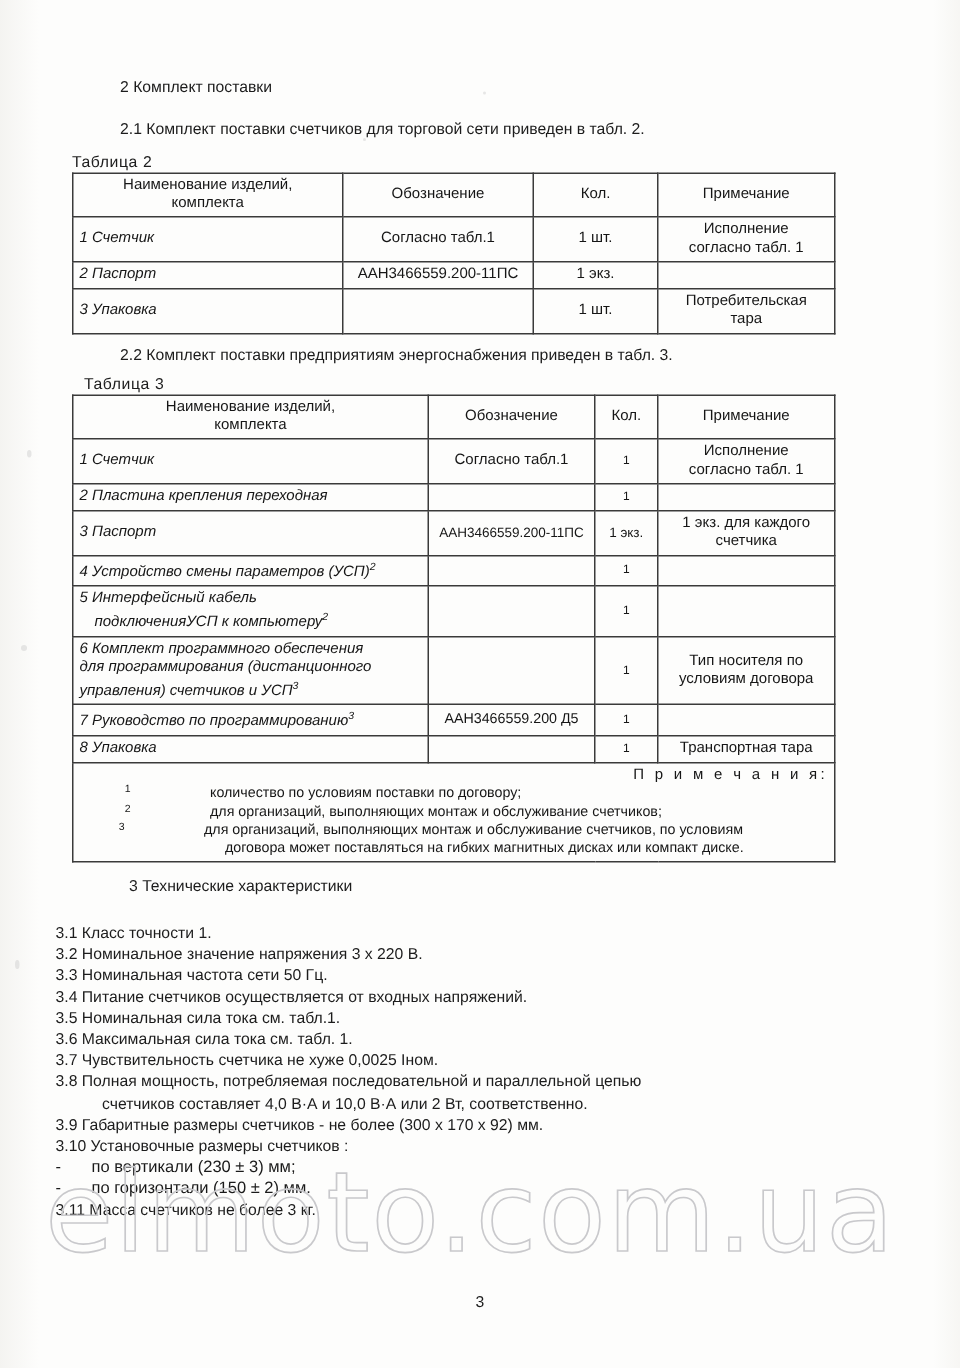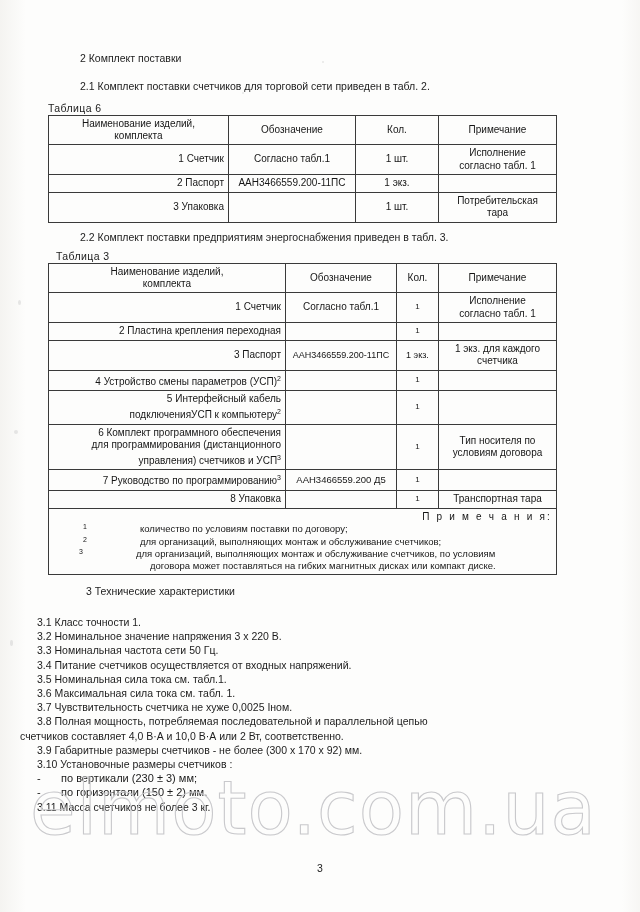--- a/index.html
+++ b/index.html
@@ -65,21 +65,21 @@
     table-layout: fixed;
     font-size: 10px;
     color: #161616;
   }
   table.doc td {
     border: 1px solid #3a3a3a;
     padding: 2px 4px;
     vertical-align: middle;
   }
   .c-head { text-align: center; line-height: 12px; }
-  .c-left { text-align: right; line-height: 12.5px; }
+  .c-left { text-align: left; line-height: 12.5px; font-style: italic; }
   .c-ctr  { text-align: center; line-height: 12.5px; }
   sup.mk { font-size: 7px; vertical-align: super; }
 
   .qty-sm { font-size: 8px; }
 
   
   .notes-cell {
     text-align: left;
     padding: 2px 4px 4px 4px;
     line-height: 12.5px;
@@ -174,21 +174,21 @@
 
     <div class="h-sec" style="position:absolute;left:80px;top:52px;">
       <span>2 Комплект поставки</span>
     </div>
 
     <div class="para" style="position:absolute;left:80px;top:80px;">
       <span>2.1 Комплект поставки счетчиков для торговой сети приведен в табл. 2.</span>
     </div>
 
     <div class="tbl-caption" style="position:absolute;left:48px;top:102px;">
-      <span>Таблица 6</span>
+      <span>Таблица 2</span>
     </div>
 
     <table class="doc" style="position:absolute;left:48px;top:115px;width:508px;">
       <colgroup>
         <col style="width:180px">
           <col style="width:127px">
           <col style="width:83px">
           <col style="width:118px">
       </colgroup>
       <tbody>
@@ -370,21 +370,21 @@
     <div style="position:absolute;left:0;top:615px;width:584px;">
       <div class="spec-line spec-indent">3.1  Класс точности 1.</div>
       <div class="spec-line spec-indent">3.2  Номинальное  значение  напряжения 3 х 220 В.</div>
       <div class="spec-line spec-indent">3.3  Номинальная  частота  сети  50 Гц.</div>
       <div class="spec-line spec-indent">3.4  Питание счетчиков  осуществляется  от  входных  напряжений.</div>
       <div class="spec-line spec-indent">3.5  Номинальная сила тока см. табл.1.</div>
       <div class="spec-line spec-indent">3.6  Максимальная сила тока см. табл. 1.</div>
       <div class="spec-line spec-indent">3.7 Чувствительность счетчика не хуже 0,0025 Iном.</div>
 
       <div class="spec-line spec-indent" style="padding-left:37px;padding-right:54px;">3.8  Полная  мощность,  потребляемая  последовательной    и  параллельной    цепью</div>
-      <div class="spec-line" style="padding-left:20px;">счетчиков составляет  4,0 В·А  и 10,0 В·А или 2 Вт,  соответственно.</div>
+      <div class="spec-line" style="padding-left:68px;">счетчиков составляет  4,0 В·А  и 10,0 В·А или 2 Вт,  соответственно.</div>
 
       <div class="spec-line spec-indent">3.9  Габаритные размеры счетчиков  - не более  (300 х 170 х 92) мм.</div>
       <div class="spec-line spec-indent">3.10  Установочные размеры счетчиков :</div>
 
       <div class="dash-line">
         <span class="dash">-</span><span>по вертикали  (230 ± 3) мм;</span>
       </div>
       <div class="dash-line">
         <span class="dash">-</span><span>по  горизонтали  (150 ± 2) мм.</span>
       </div>

